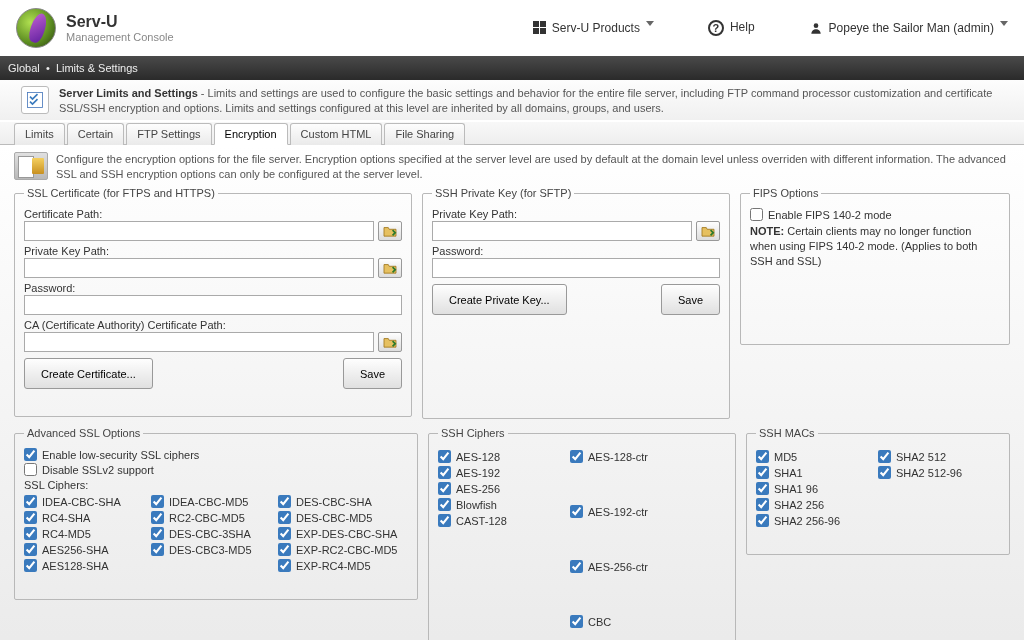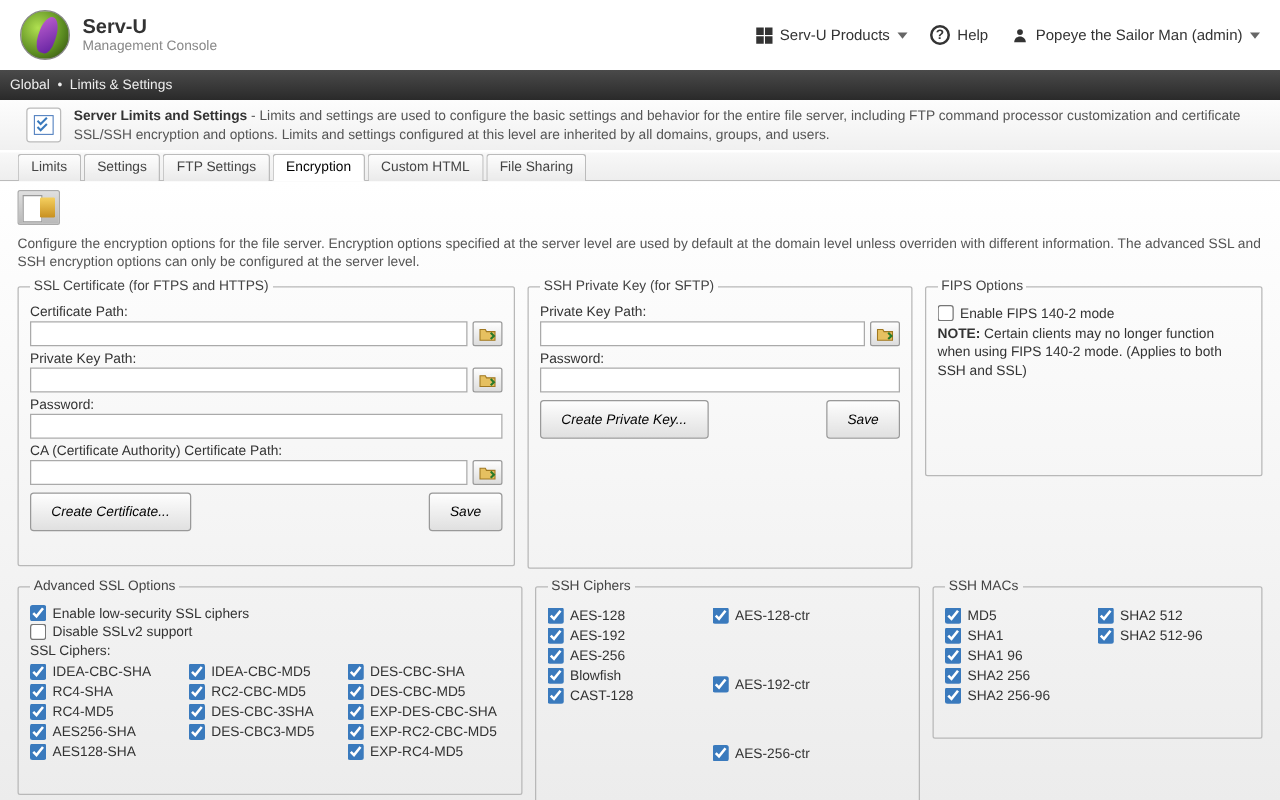--- a/index.html
+++ b/index.html
@@ -4,54 +4,54 @@
 <style>
 * { box-sizing: border-box; margin: 0; padding: 0; font-family: Arial, Helvetica, sans-serif; }
 body { background: #fff; font-size: 11px; color: #333; width: 1024px; height: 640px; overflow: hidden; }
 .header { display: flex; align-items: center; padding: 8px 16px; background: #fff; }
 .logo { width: 40px; height: 40px; border-radius: 50%; background: radial-gradient(circle at 35% 35%, #b0e050, #5a8a20 60%, #2a4010); border: 1px solid #888; margin-right: 10px; position: relative; }
 .logo::after { content: ""; position: absolute; top: 4px; left: 14px; width: 14px; height: 30px; border-radius: 50% 50% 40% 40%; background: linear-gradient(135deg, #c060d0, #6020a0); transform: rotate(18deg); }
 .title-block { flex: 0 0 auto; }
 .app-title { font-size: 16px; font-weight: bold; color: #333; }
 .app-subtitle { font-size: 11px; color: #888; }
 .header-right { margin-left: auto; display: flex; align-items: center; gap: 18px; font-size: 12px; }
-.hdr-item { display: flex; align-items: center; gap: 6px; cursor: pointer; }
+.hdr-item { display: flex; gap: 6px; cursor: pointer; margin-left: 36px; }
 .grid-icon { display: inline-grid; grid-template-columns: 6px 6px; grid-template-rows: 6px 6px; gap: 1px; }
 .grid-icon span { background: #333; }
 .help-circle { width: 16px; height: 16px; border: 2px solid #333; border-radius: 50%; display: flex; align-items: center; justify-content: center; font-weight: bold; font-size: 11px; }
 .user-svg { width: 14px; height: 14px; fill: #333; }
 .caret { width: 0; height: 0; border-left: 4px solid transparent; border-right: 4px solid transparent; border-top: 5px solid #666; }
 .breadcrumb-bar { background: linear-gradient(#4a4a4a, #2a2a2a); color: #eee; font-size: 11px; padding: 6px 8px; }
 .breadcrumb-bar a { color: #eee; text-decoration: none; }
 .section-head { display: flex; align-items: flex-start; gap: 10px; padding: 6px 21px 4px; background: linear-gradient(#fdfdfd, #f0f0f0); }
 .section-icon { width: 28px; height: 28px; background: #fff; border: 1px solid #bbb; border-radius: 3px; flex-shrink: 0; display: flex; align-items: center; justify-content: center; }
 .section-icon svg { width: 20px; height: 20px; }
 .section-text { font-size: 11px; color: #555; line-height: 1.35; }
 .section-text b { color: #333; }
 .tabs { display: flex; border-bottom: 1px solid #bbb; padding-left: 14px; margin-top: 2px; background: linear-gradient(#f8f8f8,#eee);}
 .tab { border: 1px solid #bbb; border-bottom: none; background: linear-gradient(#fdfdfd,#eaeaea); padding: 4px 10px; font-size: 11px; margin-right: 2px; border-radius: 3px 3px 0 0; cursor: pointer; position: relative; top: 1px; color: #444;}
 .tab.active { background: #fff; font-weight: normal; color:#000; border-bottom: 1px solid #fff; }
 .content { padding: 7px 14px 8px; background: linear-gradient(#fff,#eaeaea 90%); }
-.desc-row { display: flex; gap: 8px; margin-bottom: 6px; flex-direction: column; }
+.desc-row { display: flex; gap: 8px; margin-bottom: 6px; }
 .desc-icon { width: 34px; height: 28px; background: linear-gradient(#e0e0e0,#b8b8b8); border: 1px solid #aaa; border-radius: 2px; flex-shrink: 0; position: relative; }
 .desc-icon::before { content:""; position:absolute; left:3px; top:3px; width:14px; height:20px; background:#fff; border:1px solid #999; }
 .desc-icon::after { content:""; position:absolute; right:3px; top:5px; width:12px; height:16px; background:linear-gradient(#f5d060,#c89020); border-radius:1px; }
 .desc-text { font-size: 11px; color: #555; line-height: 1.35; }
 .grid-top { display: flex; gap: 10px; align-items: flex-start; }
 .col-left { width: 398px; }
 .col-mid { width: 308px; }
 .col-right { flex: 1; }
 fieldset { border: 1px solid #b8b8b8; border-radius: 2px; padding:7px 9px 27px; }
 legend { font-size: 11px; color: #444; padding: 0 3px; }
 .fld-label { font-size: 11px; color: #333; margin: 2px 0 1px; }
 .input-row { display: flex; gap: 4px; margin-bottom: 4px; }
 .input-row input { flex: 1; height: 20px; border: 1px solid #aaa; background: #fff; padding: 2px 4px; font-size: 11px; }
 .browse-btn { width: 24px; height: 20px; border: 1px solid #999; background: linear-gradient(#fefefe,#ddd); border-radius: 2px; cursor: pointer; display: flex; align-items: center; justify-content: center; }
 .browse-btn svg { width: 14px; height: 12px; }
-.btn { border: 1px solid #999; background: linear-gradient(#fefefe,#e0e0e0); border-radius: 3px; padding: 3px 16px; font-size: 11px; cursor: pointer; height: 31px; font-style: italic; }
+.btn { border: 1px solid #999; background: linear-gradient(#fefefe,#e0e0e0); border-radius: 3px; padding: 3px 16px; font-size: 11px; cursor: pointer; height: 31px; }
 .btn-row { display: flex; justify-content: space-between; margin-top: 6px; }
 .checkbox-row { display: flex; align-items: center; gap: 5px; font-size: 11px; margin: 2px 0; }
 .checkbox-row input { width: 13px; height: 13px; accent-color: #3a7abd; }
 .fips-note { font-size: 11px; color: #333; line-height: 1.35; margin-top: 3px; }
 .fips-badge { width: 92px; height: 68px; margin: 6px auto 0; background: radial-gradient(circle,#2a8a2a,#0a3a0a); border: 2px solid #c02020; border-radius: 50%; display:flex; align-items:center; justify-content:center; color:#fff; font-weight:bold; font-size:18px; letter-spacing:1px; position:relative; }
 .fips-badge::after { content:""; position:absolute; right:-4px; bottom:-2px; width:20px; height:20px; background:#c02020; border-radius:50%; }
 .grid-bottom { display: flex; gap: 10px; margin-top: 8px; align-items: flex-start; }
 .adv-ssl { width: 398px; }
 .ssh-cip { width: 308px; }
 .ssh-mac { flex: 1; }
@@ -111,21 +111,21 @@
         <path d="M6 14l3 3 6-6" fill="none" stroke="#3a7abd" stroke-width="2"></path>
       </svg>
   </div>
   <div class="section-text">
     <b>Server Limits and Settings</b><span> - Limits and settings are used to configure the basic settings and behavior for the entire file server, including FTP command processor customization and certificate  SSL/SSH encryption and  options. Limits and settings configured at this level are inherited by all domains, groups, and users.</span>
   </div>
 </div>
 
 <div class="tabs">
   <div class="tab">Limits</div>
-  <div class="tab">Settings</div>
+  <div class="tab">Certain</div>
   <div class="tab">FTP Settings</div>
   <div class="tab active">Encryption</div>
   <div class="tab">Custom HTML</div>
   <div class="tab">File Sharing</div>
 </div>
 
 <div class="content">
   <div class="desc-row">
     <div class="desc-icon"></div>
     <div class="desc-text">Configure the encryption options for the file server. Encryption options specified at the server level are used by default at the domain level unless overriden with different information. The advanced SSL and SSH   encryption options can only be configured at the server level.</div>

